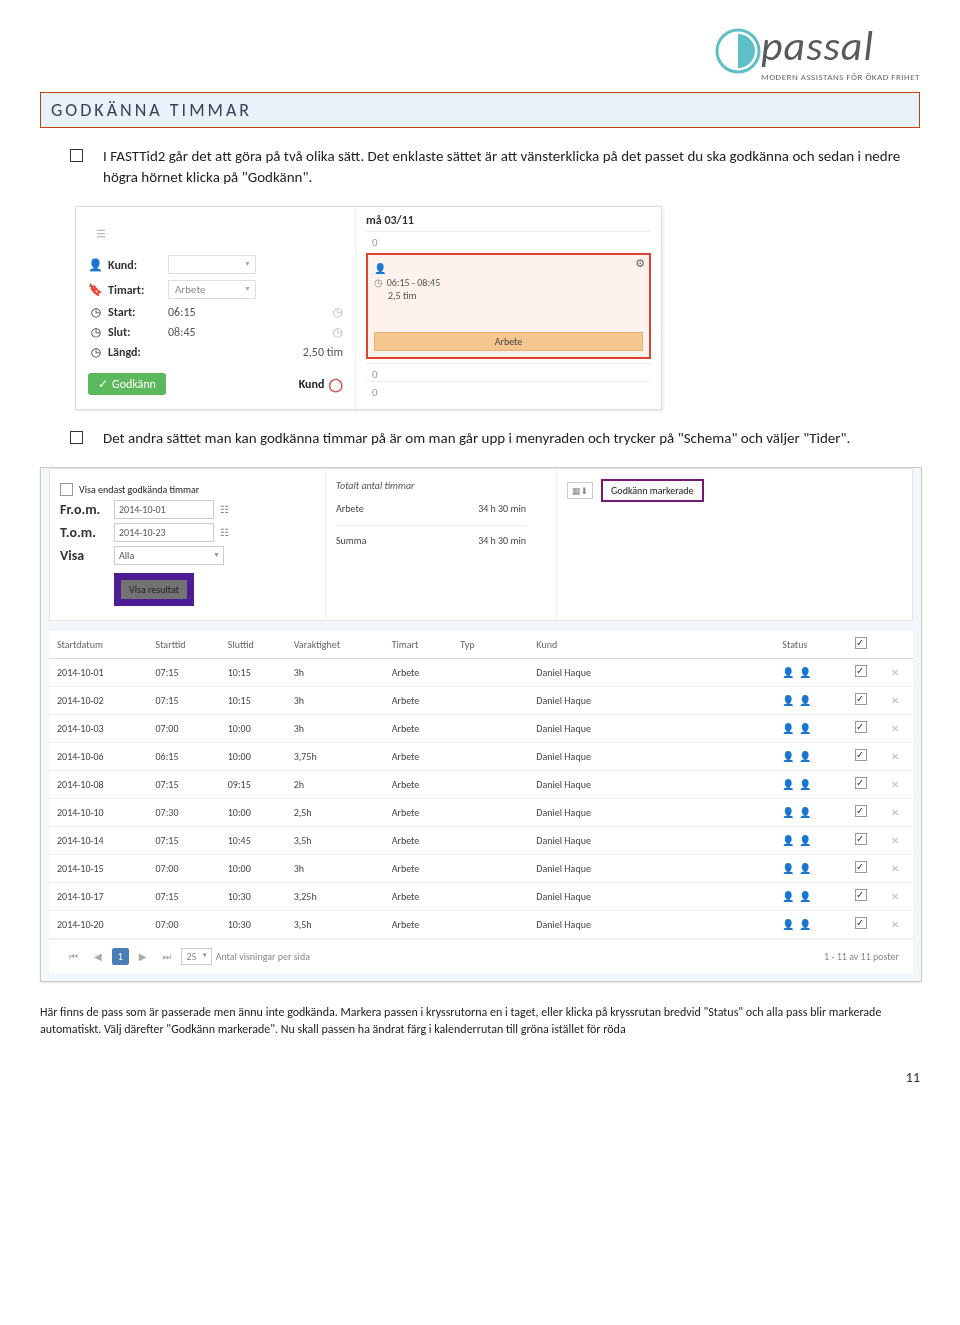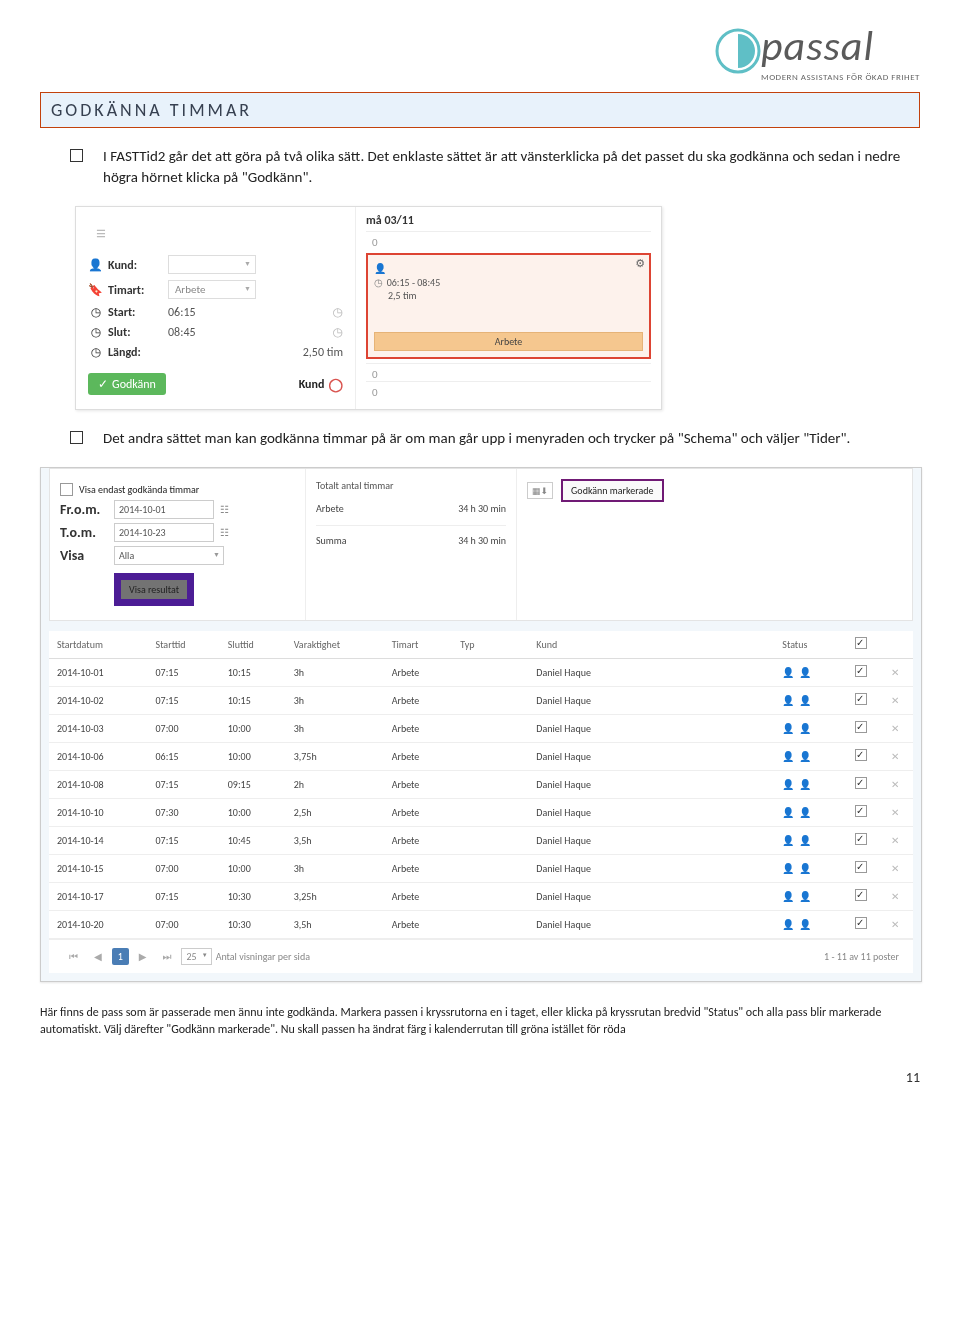--- a/index.html
+++ b/index.html
@@ -30,32 +30,32 @@
   .ss1-card { border:2px solid #d43; background:#fdf2ec; padding:6px; margin-top:4px; position:relative; }
   .ss1-card-gear { position:absolute; right:4px; top:2px; color:#666; font-size:11px; }
   .ss1-card-icon { font-size:10px; color:#888; margin-right:4px; }
   .ss1-card-time { font-size:10px; color:#555; }
   .ss1-card-dur { font-size:10px; color:#555; }
   .ss1-card-label { background:#f5c78f; text-align:center; margin-top:30px; padding:2px; font-size:10px; border:1px solid #e6b377; color:#444; }
   .ss1-ham { font-size:20px; color:#bbb; padding:4px 0 4px 8px; }
   .ss1-zero { color:#999; font-size:11px; padding:4px 0 0 6px; border-top:1px solid #eee; }
   .screenshot2 { border:1px solid #ccc; margin:10px 0; width:100%; background:#f2f7fb; font-size:11px; box-shadow:0 1px 2px rgba(0,0,0,0.1); }
   .ss2-title { color:#4a7db5; font-size:20px; padding:18px 14px 12px 14px; }
-  .ss2-filters { background:#fff; margin:0 8px; display:flex; border:1px solid #e4e4e4; }
+  .ss2-filters { background:#fff; margin:0 8px; display:flex; border:1px solid #e4e4e4;gap:20px; }
   .ss2-fleft { padding:10px; width:235px; }
   .ss2-frow { display:flex; align-items:center; margin:4px 0; gap:6px; }
   .ss2-flabel { width:48px; font-size:14px; font-weight:bold; color:#333; }
   .ss2-finput { border:1px solid #ccc; padding:2px 4px; font-size:10px; width:90px; background:#fff; color:#555; }
   .ss2-cal { color:#888; font-size:10px; }
   .ss2-check { width:11px; height:11px; border:1px solid #999; }
   .ss2-sel { border:1px solid #ccc; padding:2px 14px 2px 4px; font-size:10px; width:90px; background:#fff; color:#555; position:relative; }
   .ss2-sel::after { content:"▼"; position:absolute; right:3px; top:3px; font-size:7px; color:#999; }
   .ss2-btn { border:7px solid #4c1d95; padding:3px 8px; font-size:10px; margin-top:4px; background:#737373; display:inline-block; }
   .ss2-fmid { border-left:1px solid #eee; padding:10px; min-width:190px; }
-  .ss2-fmid-title { font-size:10px; color:#555; margin-bottom:10px; }
+  .ss2-fmid-title { font-size:10px; color:#555; margin-bottom:10px;font-style:italic; }
   .ss2-fmid-row { display:flex; justify-content:space-between; font-size:10px; margin:10px 0; color:#444; }
   .ss2-fright { border-left:1px solid #eee; padding:10px; flex:1; }
   .ss2-gkbtn { border:2px solid #701a75; padding:3px 8px; font-size:10px; background:#fafafa; display:inline-block; }
   .ss2-table { width:calc(100% - 16px); margin:10px 8px 0 8px; border-collapse:collapse; background:#fff; }
   .ss2-table th, .ss2-table td { text-align:left; padding:6px 8px; font-size:10px; border-bottom:1px solid #eee; color:#444; }
   .ss2-table th { font-weight:normal; color:#666; background:#fff; border-bottom:1px solid #ddd; }
   .ss2-status-icons { color:#c43; font-size:10px; letter-spacing:1px; }
   .ss2-chk { width:10px; height:10px; border:1px solid #999; display:inline-block; position:relative; }
   .ss2-chk.checked::after { content:"✓"; position:absolute; top:-2px; left:0; font-size:10px; color:#333; }
   .ss2-pager { display:flex; justify-content:space-between; align-items:center; padding:8px 14px; background:#fff; margin:0 8px 8px 8px; border-top:1px solid #eee; font-size:10px; color:#888; }

